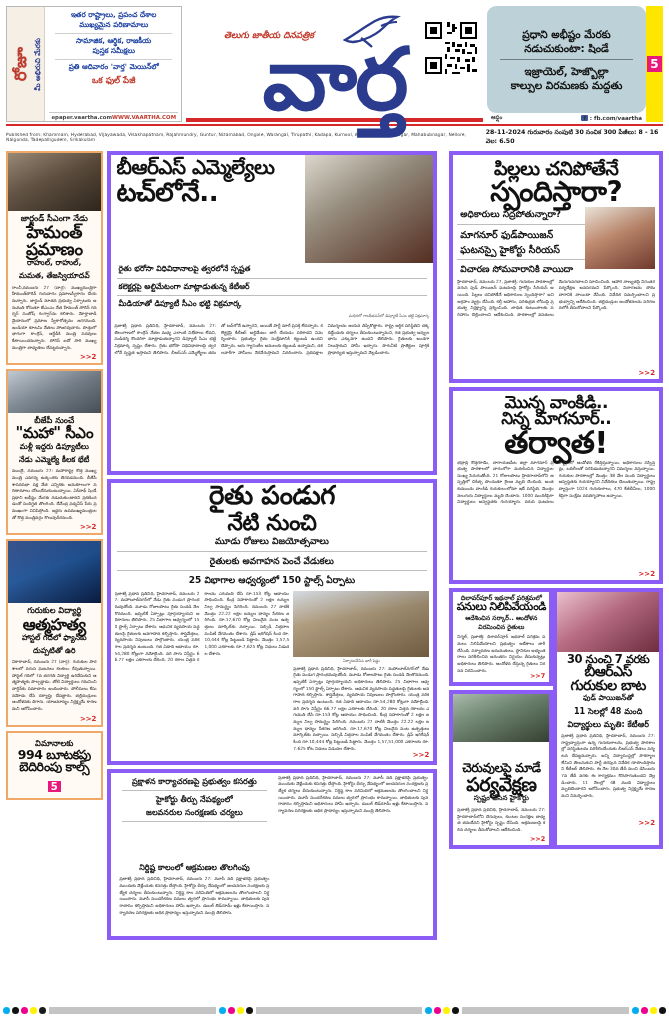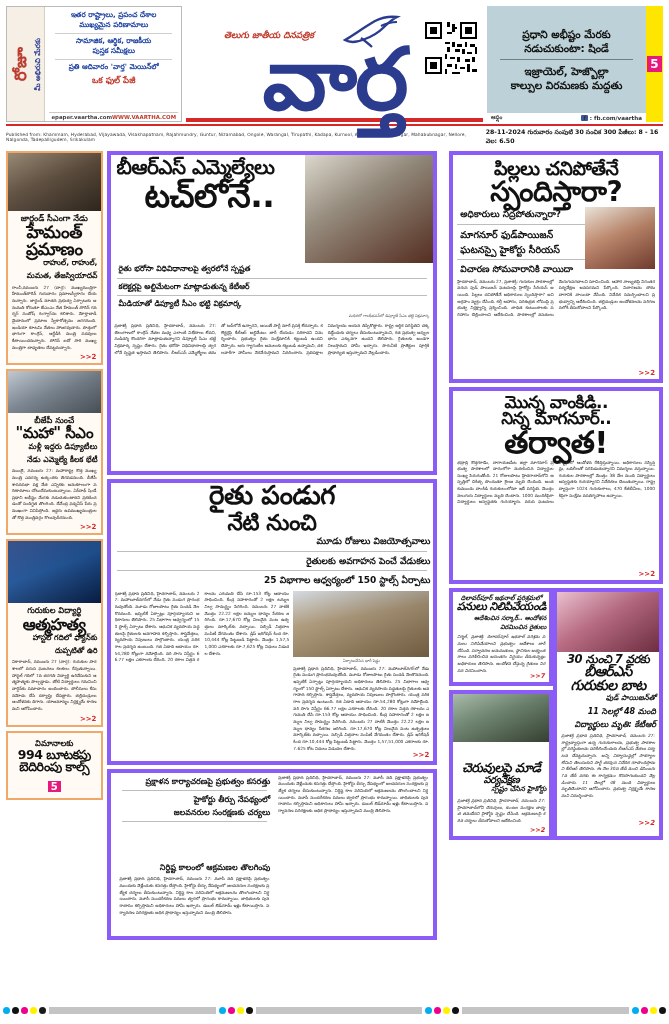--- a/index.html
+++ b/index.html
@@ -43,21 +43,21 @@
 
   .logo-box { flex:1; position:relative; display:flex; flex-direction:column; align-items:center; justify-content:flex-end; }
   .tagline { position:absolute; left:38px; top:24px; color:#c0392b; font-size:9px; font-weight:bold; font-style:italic; }
   .bird { position:absolute; left:155px; top:8px; width:60px; height:34px; }
   .wordmark { font-size:86px; font-weight:900; color:#2b3c8f; line-height:.82;
     letter-spacing:-2px; margin-bottom:2px; transform: scaleX(1.05); }
   .logo-rule { width:100%; height:4px; background:#d62828; margin-top:1px; }
   .qr { position:absolute; right:6px; top:16px; width:52px; height:52px; }
 
   .flash-box { width:176px; border:0; display:flex; }
-  .flash-main { flex:1; background:#bdd2d8; padding:6px 5px; display:flex; flex-direction:column; justify-content:center; }
+  .flash-main { flex:1; background:#bdd2d8; padding:6px 5px; display:flex; flex-direction:column; justify-content:center;border-radius:9px; }
   .flash-t { text-align:center; color:#111; font-weight:bold; font-size:10.5px; line-height:1.35; }
   .flash-rule { height:1px; background:#6d7f85; margin:4px 8px; }
   .flash-tab { width:17px; background:#ffe600; display:flex; align-items:center; justify-content:center; }
   .flash-num { background:#e8197d; color:#fff; font-weight:bold; font-size:12px; padding:1px 3px; }
   .flash-foot { display:flex; justify-content:space-between; align-items:center; padding:1px 4px 0 4px; }
   .flash-foot span { font-size:5.6px; color:#333; font-weight:bold; }
   .fb-chip { background:#3b5998; color:#fff; font-size:5px; padding:0 2px; border-radius:1px; margin-right:2px; font-weight:bold; }
 
   
   .datebar { border-top:2px solid #d62828; margin:2px 6px 0 6px; display:flex;
@@ -82,21 +82,21 @@
   .ph-group    { background:linear-gradient(160deg,#b8c2cc 0%,#7c8894 50%,#5a646e 100%); }
   .ph-blue     { background:linear-gradient(160deg,#1d3a7a 0%,#16509b 45%,#0b2452 100%); }
   .ph-leader   { background:linear-gradient(150deg,#d8d2c6 0%,#9a8f7e 40%,#6c3b2a 100%); }
   .ph-court    { background:linear-gradient(160deg,#e8e0d4 0%,#c98b6b 45%,#8f4b3a 100%); }
   .ph-tent     { background:linear-gradient(170deg,#cfd6de 0%,#b09a78 40%,#8e7450 100%); }
   .ph-river    { background:linear-gradient(165deg,#9fb2a0 0%,#6f8a72 40%,#44523f 100%); }
   .ph-ktr      { background:linear-gradient(150deg,#e8b9c8 0%,#c46a86 45%,#8c3b52 100%); }
 
   .kicker { font-size:8.2px; font-weight:bold; color:#111; text-align:center; line-height:1.35; padding:2px 3px 0; }
   .head-xl { font-weight:900; color:#111; text-align:center; line-height:.98; letter-spacing:-.5px; }
-  .sub { font-size:7.6px; font-weight:bold; color:#111; text-align:right; line-height:1.4; padding:1px 3px; }
+  .sub { font-size:7.6px; font-weight:bold; color:#111; text-align:center; line-height:1.4; padding:1px 3px; }
   .sub.red-bar { background:#d62828; color:#fff; padding:2px 4px; font-size:10px; }
   .rule-thin { height:1px; background:#bdbdbd; margin:2px 6px; }
 
   .body-text { font-size:4.3px; line-height:1.55; color:#2b2b2b; text-align:justify;
     padding:2px 4px; word-break:break-all; hyphens:auto; }
   .cols2 { column-count:2; column-gap:5px; }
   .cols3 { column-count:3; column-gap:5px; }
   .jump { color:#d62828; font-weight:bold; font-size:7px; text-align:right; padding:0 4px 2px; }
 
   .badge5 { background:#e8197d; color:#fff; font-weight:bold; font-size:10px;
@@ -266,21 +266,21 @@
       </div>
 
     </div>
 
     <div class="col-mid">
 
       <div class="card plain">
         <div class="top-story">
           <div class="ts-text">
             <div class="head-xl" style="font-size:20px; text-align:left; padding:3px 0 0 6px;">బీఆర్‌ఎస్‌ ఎమ్మెల్యేలు</div>
-            <div class="head-xl" style="font-size:33px; text-align:center; padding:2px 0 0 6px;">టచ్‌లోనే..</div>
+            <div class="head-xl" style="font-size:26px; text-align:left; padding:2px 0 0 6px;">టచ్‌లోనే..</div>
           </div>
           <div class="ts-photo">
             <div class="photo ph-leader" style="height:108px;"></div>
           </div>
         </div>
         <div class="sub" style="text-align:left; padding-left:8px;">రైతు భరోసా విధివిధానాలపై త్వరలోనే స్పష్టత</div>
         <div class="rule-thin"></div>
         <div class="sub" style="text-align:left; padding-left:8px;">కలెక్టర్లపై అల్టిమేటంగా మాట్లాడుతున్న కేటీఆర్‌</div>
         <div class="rule-thin"></div>
         <div class="sub" style="text-align:left; padding-left:8px;">మీడియాతో డిప్యూటీ సీఎం భట్టి విక్రమార్క</div>
@@ -347,33 +347,33 @@
       </div>
 
       <div class="card plain">
         <div class="head-xl" style="font-size:17px; padding-top:3px;">మొన్న వాంకిడి..</div>
         <div class="head-xl" style="font-size:17px;">నిన్న మాగనూర్‌..</div>
         <div class="head-xl" style="font-size:31px;">తర్వాత!</div>
         <div class="body-text cols2" style="height:112px; overflow:hidden;">భద్రాద్రి కొత్తగూడెం, నారాయణపేట జిల్లా మాగనూర్‌ ప్రభుత్వ పాఠశాలలో వారంలోగా మరణించిన విద్యార్థుల సంఖ్య పెరుగుతోంది. 21 రోజులపాటు హైదరాబాద్‌లోని ఆస్పత్రిలో చికిత్స పొందుతూ శైలజ మృతి చెందింది. అంతకుముందు వాంకిడి గురుకులంలోనూ ఇదే పరిస్థితి. మొత్తం నలుగురు విద్యార్థులు మృతి చెందారు. 1000 మందికిపైగా విద్యార్థులు అస్వస్థతకు గురయ్యారు. వరుస ఘటనలు రాష్ట్రంలో ఆందోళన రేకెత్తిస్తున్నాయి. అధికారులు సస్పెన్షన్లు, బదిలీలతో సరిపెడుతున్నారని విమర్శలు వస్తున్నాయి. గురుకుల పాఠశాలల్లో మొత్తం 38 వేల మంది విద్యార్థులు అస్వస్థతకు గురయ్యారని నివేదికలు చెబుతున్నాయి. రాష్ట్రవ్యాప్తంగా 1024 గురుకులాలు, 470 కేజీబీవీలు, 1000కిపైగా సంక్షేమ వసతిగృహాలు ఉన్నాయి.</div>
         <div class="jump">&gt;&gt;2</div>
       </div>
 
-      <div style="display:flex; font-style:italic;">
+      <div style="display:flex; ">
         <div style="width:104px; display:flex; flex-direction:column; gap:4px;">
           <div class="card plain">
             <div class="kicker" style="font-size:6.4px;">దిలావర్‌పూర్‌ ఇథనాల్‌ పరిశ్రమలో</div>
             <div class="head-xl" style="font-size:11px;">పనులు నిలిపివేయండి</div>
             <div class="sub" style="font-size:6.2px;">ఆదేశించిన సర్కార్‌.. ఆందోళన విరమించిన రైతులు</div>
             <div class="body-text" style="height:40px; overflow:hidden;">నిర్మల్‌, ప్రజాశక్తి: దిలావర్‌పూర్‌ ఇథనాల్‌ పరిశ్రమ పనులు నిలిపివేయాలని ప్రభుత్వం ఆదేశాలు జారీ చేసింది. పర్యావరణ అనుమతులు, స్థానికుల అభ్యంతరాలు పరిశీలించిన అనంతరం నిర్ణయం తీసుకున్నట్లు అధికారులు తెలిపారు. ఆందోళన చేస్తున్న రైతులు నిరసన విరమించారు.</div>
             <div class="jump" style="font-size:6.5px;">&gt;&gt;7</div>
           </div>
           <div class="card plain">
             <div class="photo ph-river" style="height:48px;"></div>
             <div class="head-xl" style="font-size:12.5px; padding-top:20px;">చెరువులపై మాడే</div>
-            <div class="head-xl" style="font-size:10px;">పర్యవేక్షణ</div>
+            <div class="head-xl" style="font-size:19px;">పర్యవేక్షణ</div>
             <div class="sub" style="font-size:7px;">స్పష్టం చేసిన హైకోర్టు</div>
             <div class="body-text" style="height:30px; overflow:hidden;">ప్రజాశక్తి ప్రధాన ప్రతినిధి, హైదరాబాద్‌, నవంబరు 27: హైదరాబాద్‌లోని చెరువులు, కుంటల సంరక్షణ బాధ్యత తమదేనని హైకోర్టు స్పష్టం చేసింది. ఆక్రమణలపై కఠిన చర్యలు తీసుకోవాలని ఆదేశించింది.</div>
             <div class="jump" style="font-size:6.5px;">&gt;&gt;2</div>
           </div>
         </div>
 
         <div class="card plain" style="flex:1;">
           <div class="photo ph-ktr" style="height:60px;"></div>
           <div class="head-xl" style="font-size:11.5px; padding-top:2px;">30 నుంచి 7 వరకు</div>
           <div class="head-xl" style="font-size:14px;">బీఆర్‌ఎస్‌</div>

